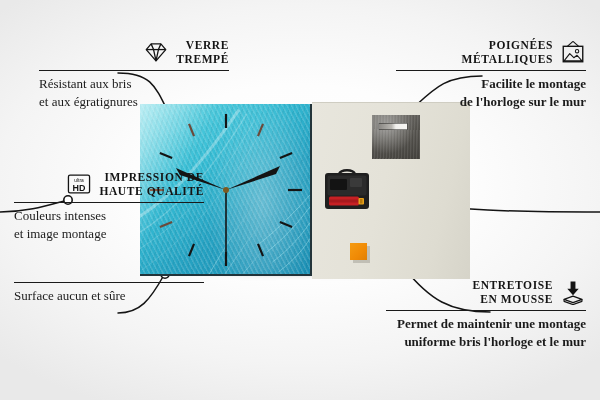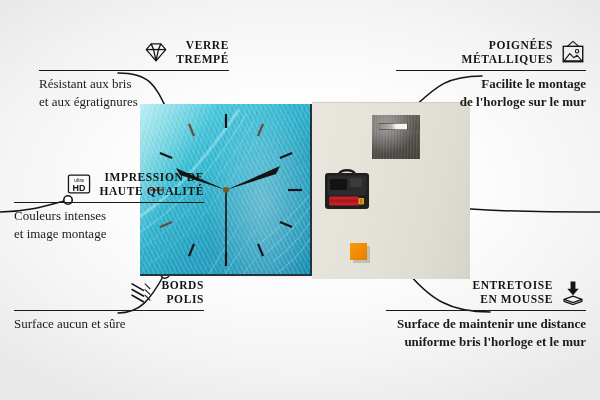--- a/index.html
+++ b/index.html
@@ -242,38 +242,20 @@
       </div>
     </div>
     <div class="rule"></div>
     <div class="desc">
       <div>Couleurs intenses</div>
       <div>et image montage</div>
     </div>
   </div>
 
   <div class="feat left" id="f-bords">
-    <div class="head">
-      <svg class="ico" viewBox="0 0 32 32">
-        <g stroke="#141414" stroke-width="2" stroke-linecap="round">
-          <line x1="5" y1="6" x2="19" y2="14"></line>
-          <line x1="5" y1="13" x2="19" y2="21"></line>
-          <line x1="5" y1="20" x2="19" y2="28"></line>
-        </g>
-        <g stroke="#141414" stroke-width="1.4" stroke-linecap="round" opacity=".9">
-          <line x1="21" y1="6" x2="27" y2="12"></line>
-          <line x1="21" y1="13" x2="27" y2="19"></line>
-          <line x1="21" y1="20" x2="27" y2="26"></line>
-        </g>
-      </svg>
-      <div class="title">
-        <div>BORDS</div>
-        <div>POLIS</div>
-      </div>
-    </div>
     <div class="rule"></div>
     <div class="desc">
       <div>Surface aucun et sûre</div>
     </div>
   </div>
 
   <div class="feat right" id="f-poign">
     <div class="head">
       <svg class="ico" viewBox="0 0 32 32">
         <path d="M16,3 L9,9" fill="none" stroke="#141414" stroke-width="1.4"></path>
@@ -302,18 +284,18 @@
         <path d="M16,21 l11,4 -11,4 -11,-4 Z" fill="none" stroke="#141414" stroke-width="1.5" stroke-linejoin="round"></path>
         <path d="M5,25 v2.5 l11,4 11,-4 V25" fill="none" stroke="#141414" stroke-width="1.5" stroke-linejoin="round"></path>
       </svg>
       <div class="title">
         <div>ENTRETOISE</div>
         <div>EN MOUSSE</div>
       </div>
     </div>
     <div class="rule"></div>
     <div class="desc">
-      <div>Surface de maintenir une distance</div>
+      <div>Permet de maintenir une montage</div>
       <div>uniforme bris l'horloge et le mur</div>
     </div>
   </div>
 
 </div>
 
 </body></html>

